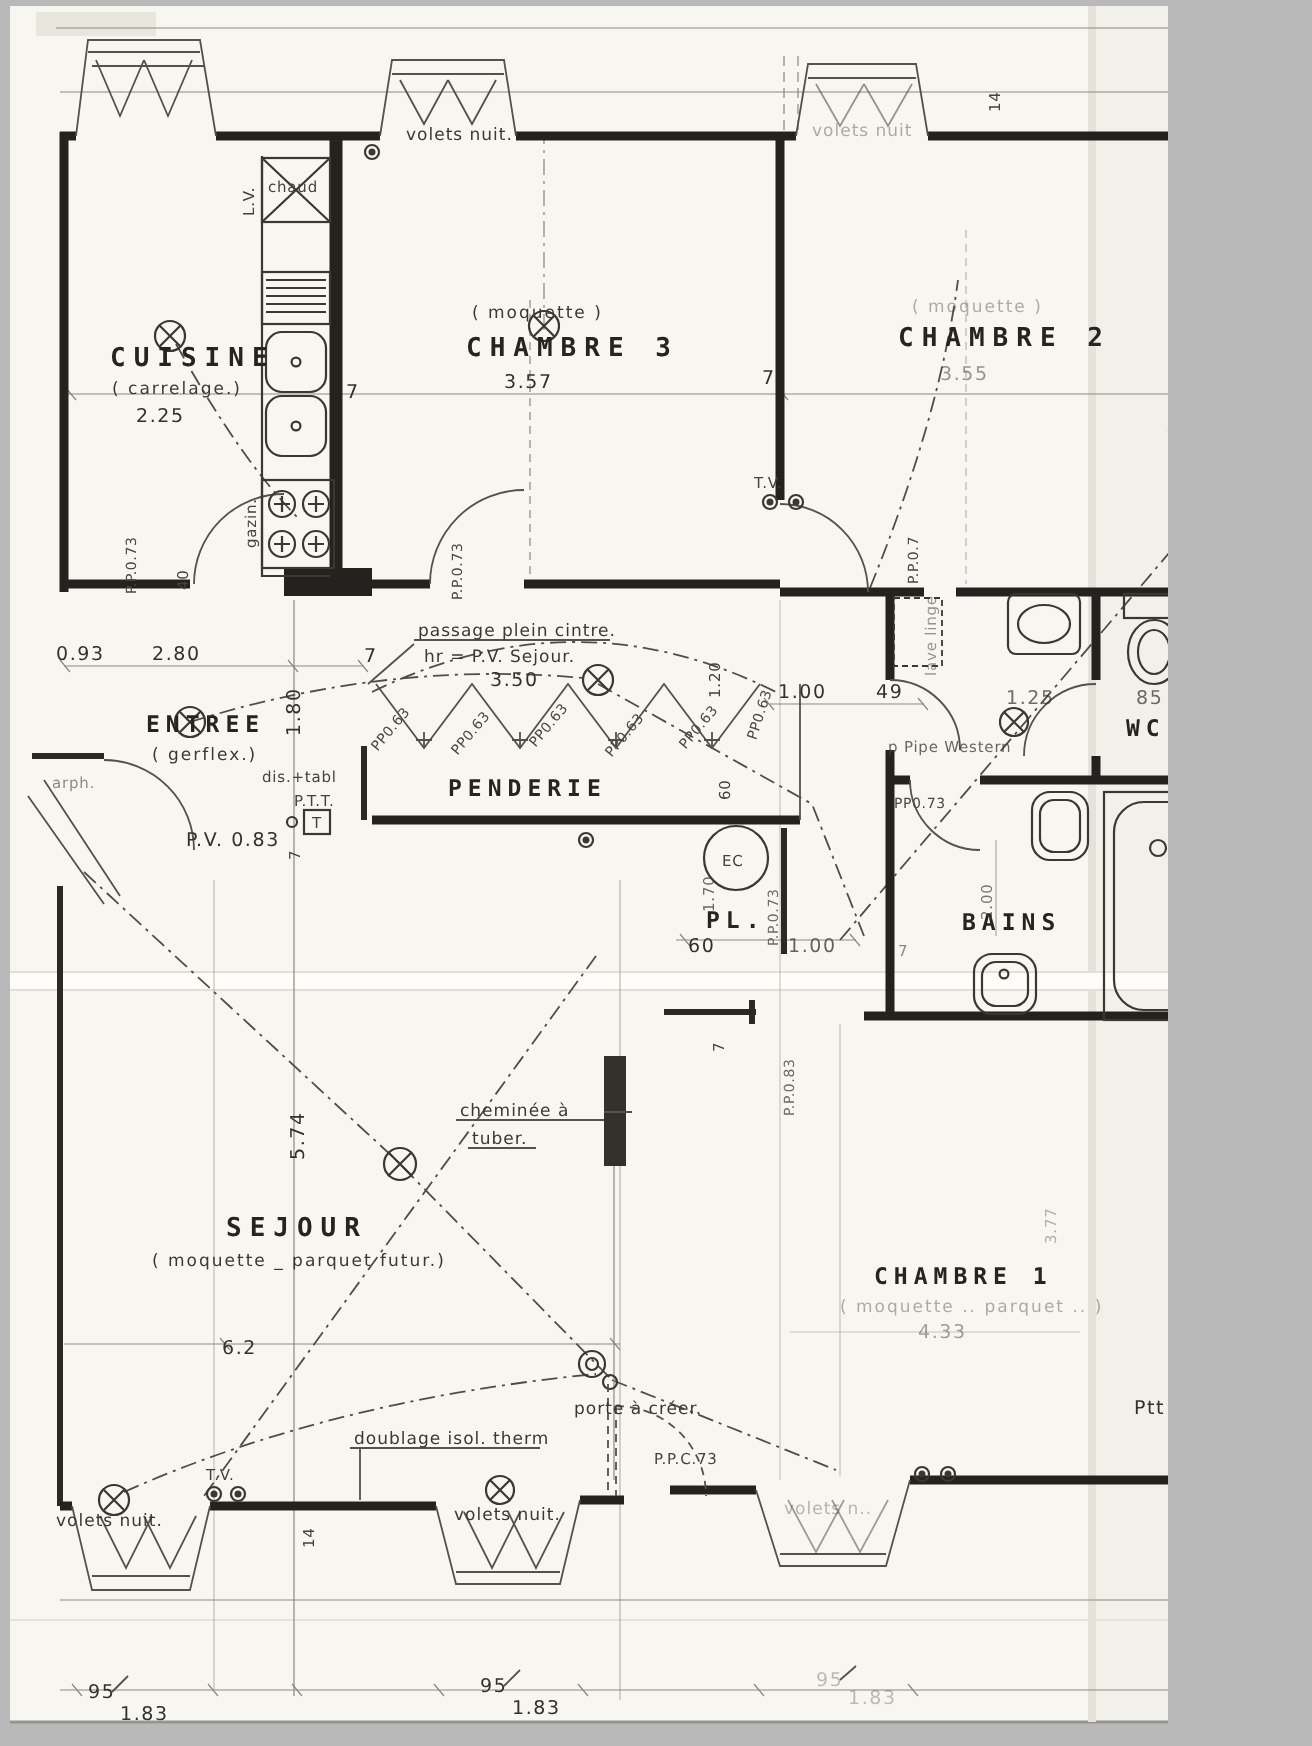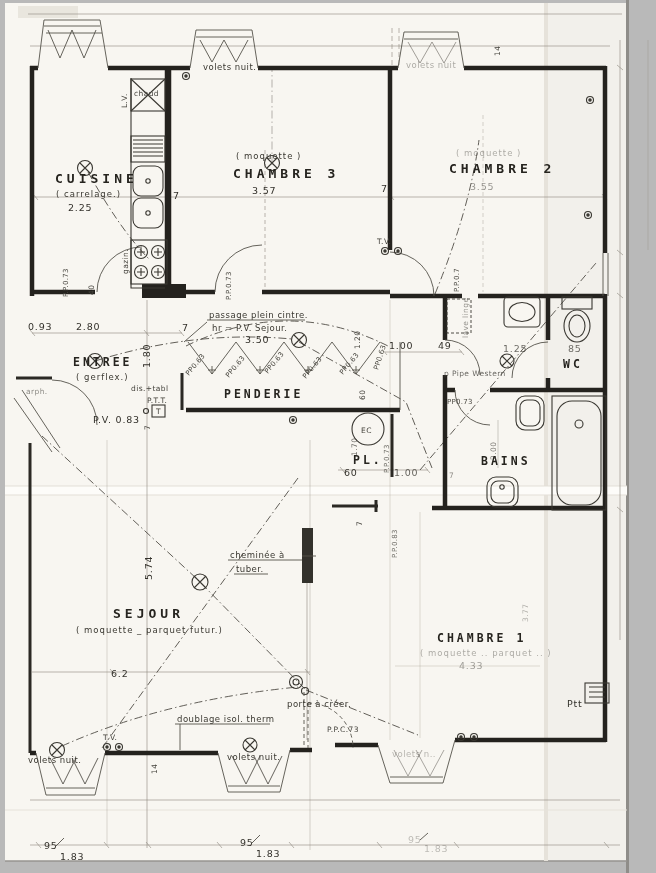--- a/index.html
+++ b/index.html
@@ -1,16 +1,16 @@
 <!DOCTYPE html>
 <html><head>
 <meta charset="utf-8">
 <style>
   html,body{margin:0;padding:0;background:#b9b9b9;}
-  .page{position:relative;width:656px;height:873px;overflow:hidden;background:#b9b9b9;
+  .page{position:relative;width:584px;height:873px;overflow:hidden;background:#b9b9b9;
         font-family:"DejaVu Sans",sans-serif;}
   svg{display:block}
   
   .w   {stroke:#24221e;stroke-width:4.5;fill:none;stroke-linecap:butt}
   .w6  {stroke:#24221e;stroke-width:6.5;fill:none}
   .w3  {stroke:#2b2924;stroke-width:3;fill:none}
   .thin{stroke:#55524b;stroke-width:.9;fill:none}
   .xthin{stroke:#8d887d;stroke-width:.6;fill:none}
   .ddot{stroke:#504d46;stroke-width:.9;fill:none;stroke-dasharray:8 3 1.5 3}
   .fix {stroke:#3a3832;stroke-width:1.1;fill:none}

